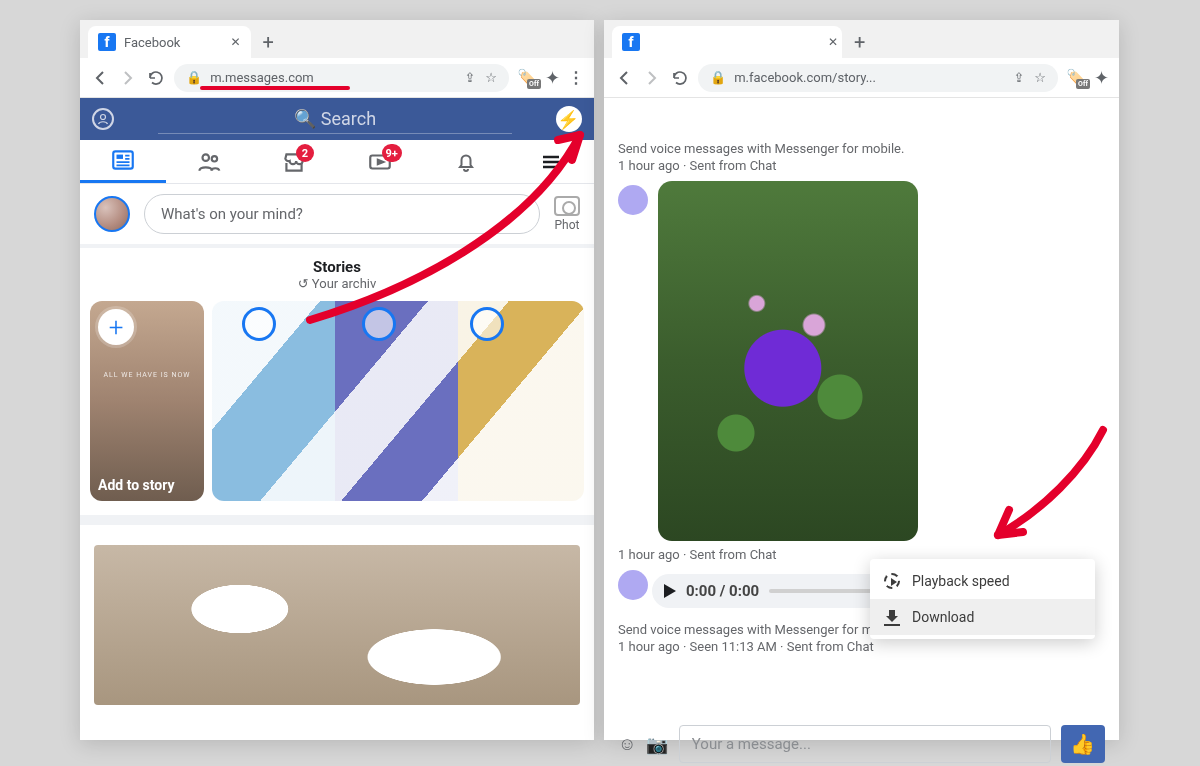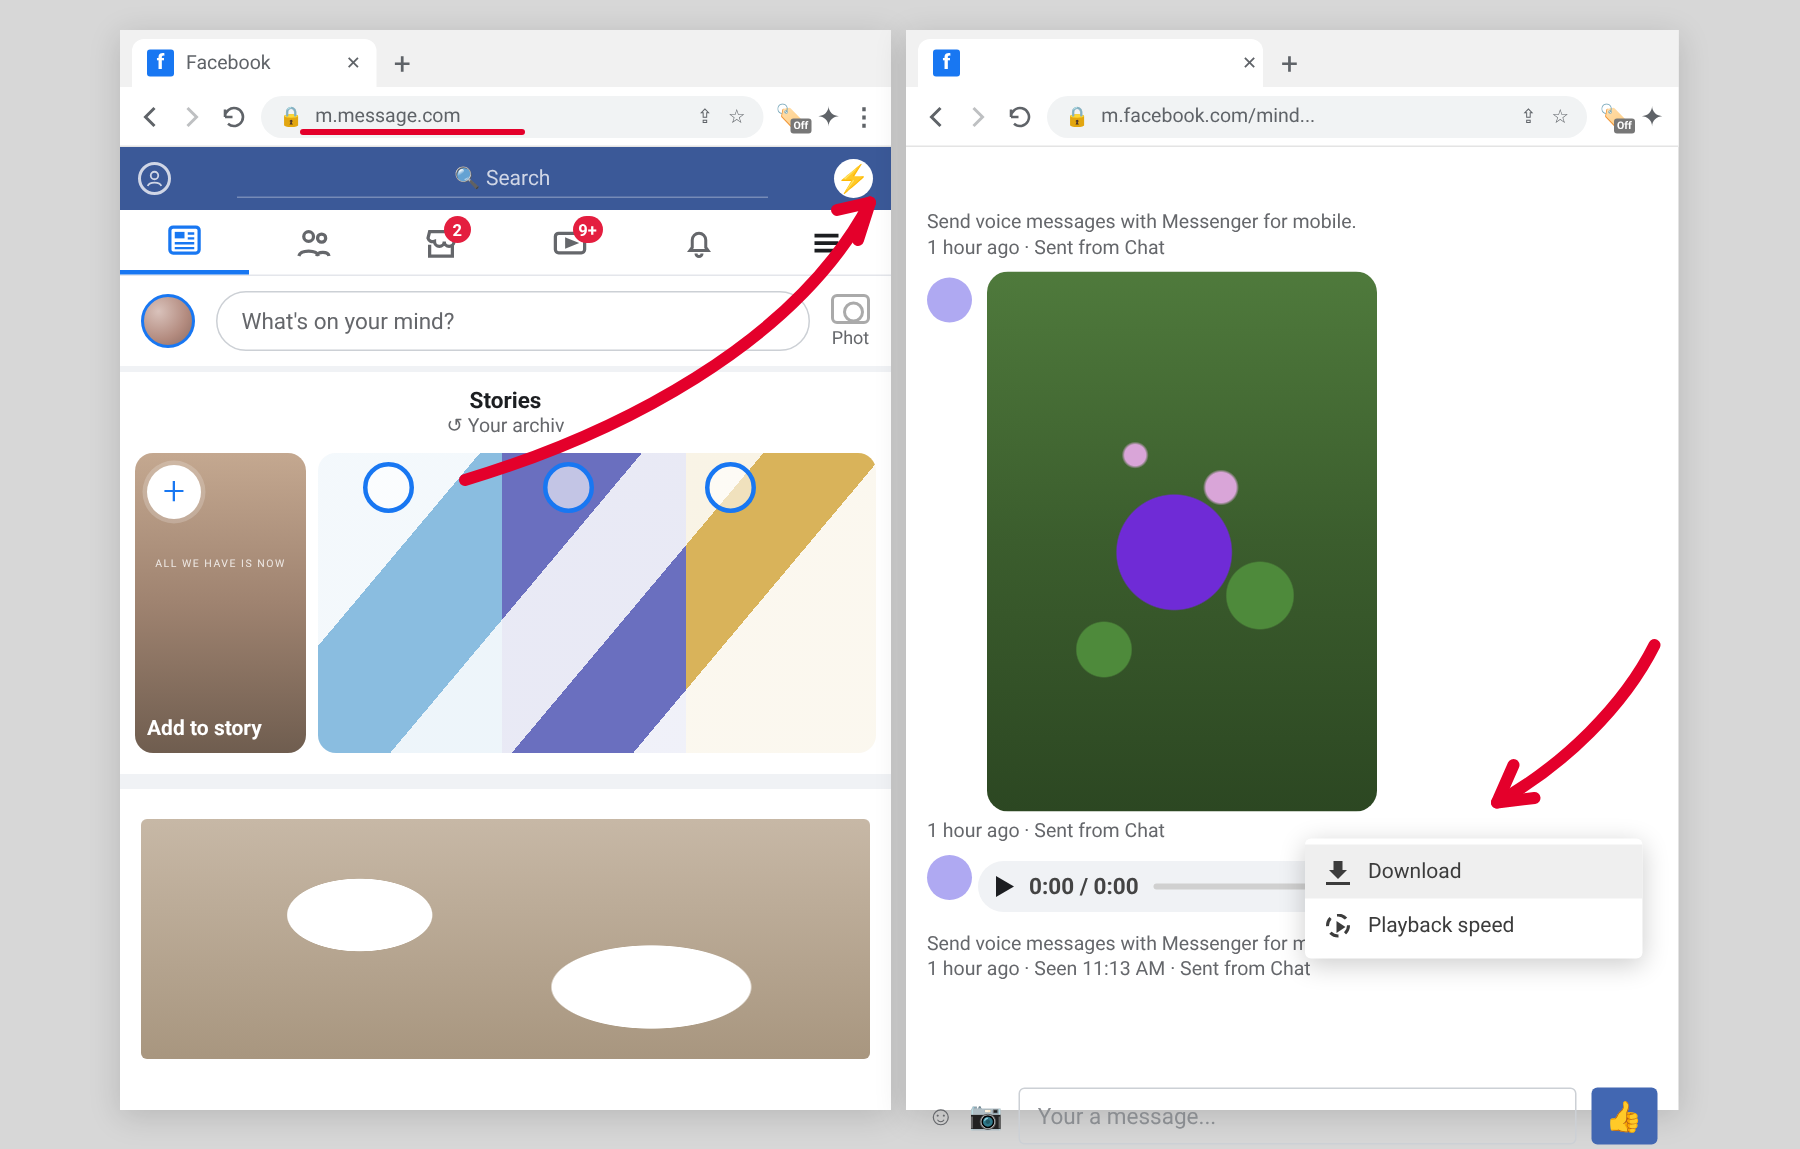--- a/index.html
+++ b/index.html
@@ -22,21 +22,21 @@
   .addr .lock { color:#5f6368; }
   .addr .urltext { flex:1; white-space:nowrap; overflow:hidden; text-overflow:ellipsis;}
   .addr .tail { display:flex; gap:10px; color:#5f6368;}
   .ext-row { display:flex; gap:8px; color:#5f6368; align-items:center;}
   .ext-off { position:relative; }
   .ext-off .off-badge{ position:absolute; bottom:-2px; right:-4px; font-size:7px; background:#777; color:#fff; padding:1px 2px; border-radius:2px; font-weight:700;}
   .puzzle { font-size:18px; }
 
   
   .fb-header { background:#3b5998; height:42px; display:flex; align-items:center; padding:0 12px; gap:10px; color:#d0d6e6;}
-  .fb-header .searchbar { flex:1; display:flex; align-items:flex-end; justify-content:center; gap:8px; font-size:14px;}
+  .fb-header .searchbar { flex:1; display:flex; align-items:flex-end; justify-content:center; gap:8px; font-size:18px;}
   .fb-header .search-underline{ border-bottom:1px solid rgba(255,255,255,.3); flex:1; margin-left:34px; margin-right:34px; text-align:center; padding:4px 0;}
   .circleico { width:22px; height:22px; border-radius:50%; border:2px solid #d0d6e6; display:flex; align-items:center; justify-content:center; }
   .msgr-circle { width:26px; height:26px; border-radius:50%; background:#fff; display:flex; align-items:center; justify-content:center; }
   .msgr-bolt { color:#3b5998; font-size:18px;}
 
   .fb-tabs { height:44px; display:flex; border-bottom:1px solid #e4e6eb; }
   .fb-tab { flex:1; display:flex; align-items:center; justify-content:center; color:#65676b; position:relative;}
   .fb-tab.active { color:#1877f2; border-bottom:3px solid #1877f2;}
   .badge { position:absolute; top:4px; left:52%; min-width:18px; height:18px; background:#e41e3f; color:#fff; border-radius:9px; font-size:11px; font-weight:700; display:flex; align-items:center; justify-content:center; padding:0 4px;}
 
@@ -160,21 +160,21 @@
           <path d="M7 4l6 6-6 6" fill="none" stroke="#5f6368" stroke-width="2"></path>
         </svg>
       </span>
     <span class="nav-ico">
         <svg width="20" height="20" viewBox="0 0 20 20">
           <path d="M4 10a6 6 0 1 1 2 4.5M4 10V5m0 5h5" fill="none" stroke="#5f6368" stroke-width="1.7"></path>
         </svg>
       </span>
     <div class="addr">
       <span class="lock">🔒</span>
-      <span class="urltext">m.message.com</span>
+      <span class="urltext">m.messages.com</span>
       <span class="tail">
         <span>⇪</span>
         <span>☆</span>
       </span>
       <span class="redmark-url" style="left:26px; width:150px; bottom:2px;"></span>
     </div>
     <div class="ext-row">
       <span class="ext-off">🏷️<span class="off-badge">Off</span></span>
       <span class="puzzle">✦</span>
       <span style="font-weight:700;">⋮</span>
@@ -317,21 +317,21 @@
           <path d="M7 4l6 6-6 6" fill="none" stroke="#5f6368" stroke-width="2"></path>
         </svg>
       </span>
     <span class="nav-ico">
         <svg width="20" height="20" viewBox="0 0 20 20">
           <path d="M4 10a6 6 0 1 1 2 4.5M4 10V5m0 5h5" fill="none" stroke="#5f6368" stroke-width="1.7"></path>
         </svg>
       </span>
     <div class="addr">
       <span class="lock">🔒</span>
-      <span class="urltext">m.facebook.com/mind...</span>
+      <span class="urltext">m.facebook.com/story...</span>
       <span class="tail">
         <span>⇪</span>
         <span>☆</span>
       </span>
     </div>
     <div class="ext-row">
       <span class="ext-off">🏷️<span class="off-badge">Off</span></span>
       <span class="puzzle">✦</span>
     </div>
   </div>
@@ -353,29 +353,29 @@
       <div class="playbtn"></div>
       <span class="tracktime">0:00 / 0:00</span>
       <div class="trackbar"></div>
       <span class="track-dots">⋮</span>
     </div>
 
     <div class="hint" style="margin-top:14px;">Send voice messages with Messenger for mobile.</div>
     <div class="time">1 hour ago · Seen 11:13 AM · Sent from Chat</div>
 
     <div class="ctx-menu" style="right:24px; top:426px;">
+      <div class="ctx-item">
+        <span class="psicon"></span>
+        <span>Playback speed</span>
+      </div>
       <div class="ctx-item hov">
         <span class="dlicon">
             <span class="bar"></span>
           </span>
         <span>Download</span>
-      </div>
-      <div class="ctx-item">
-        <span class="psicon"></span>
-        <span>Playback speed</span>
       </div>
     </div>
 
     <div class="chat-input-row">
       <span class="small-ico">☺</span>
       <span class="small-ico">📷</span>
       <div class="chat-box">
           <span>Your a message...</span>
         </div>
       <div class="like-btn">👍</div>

